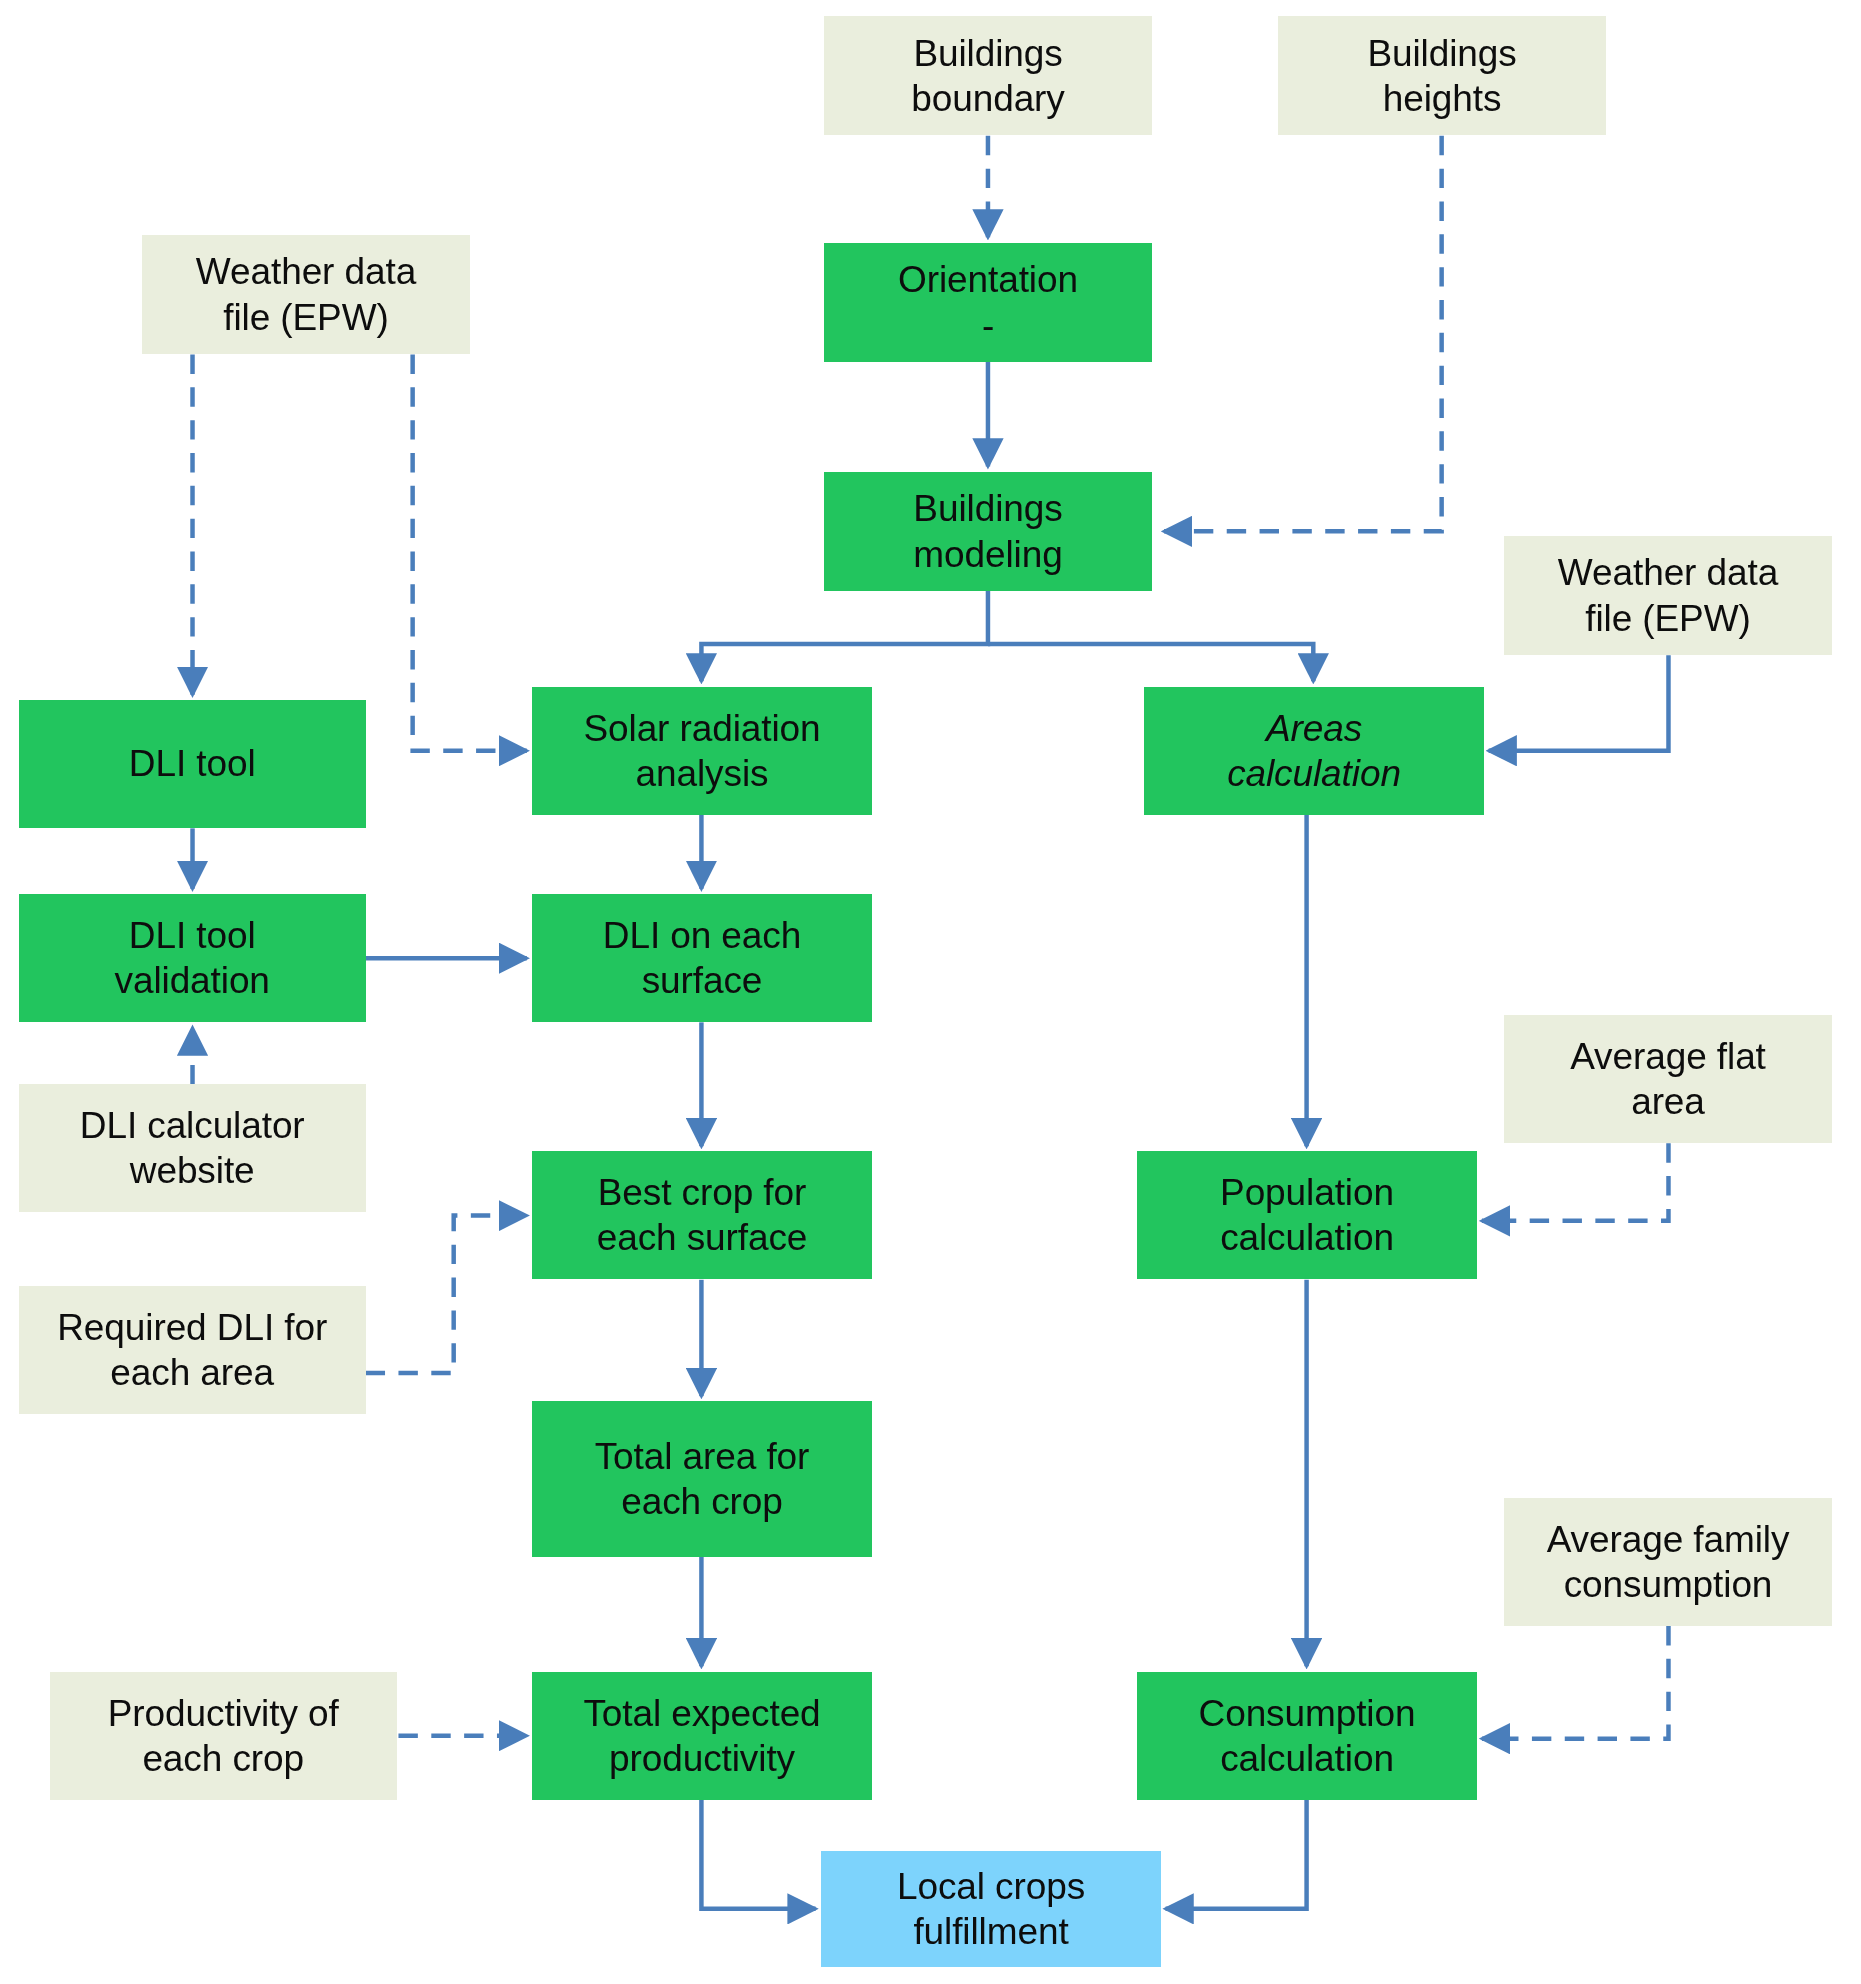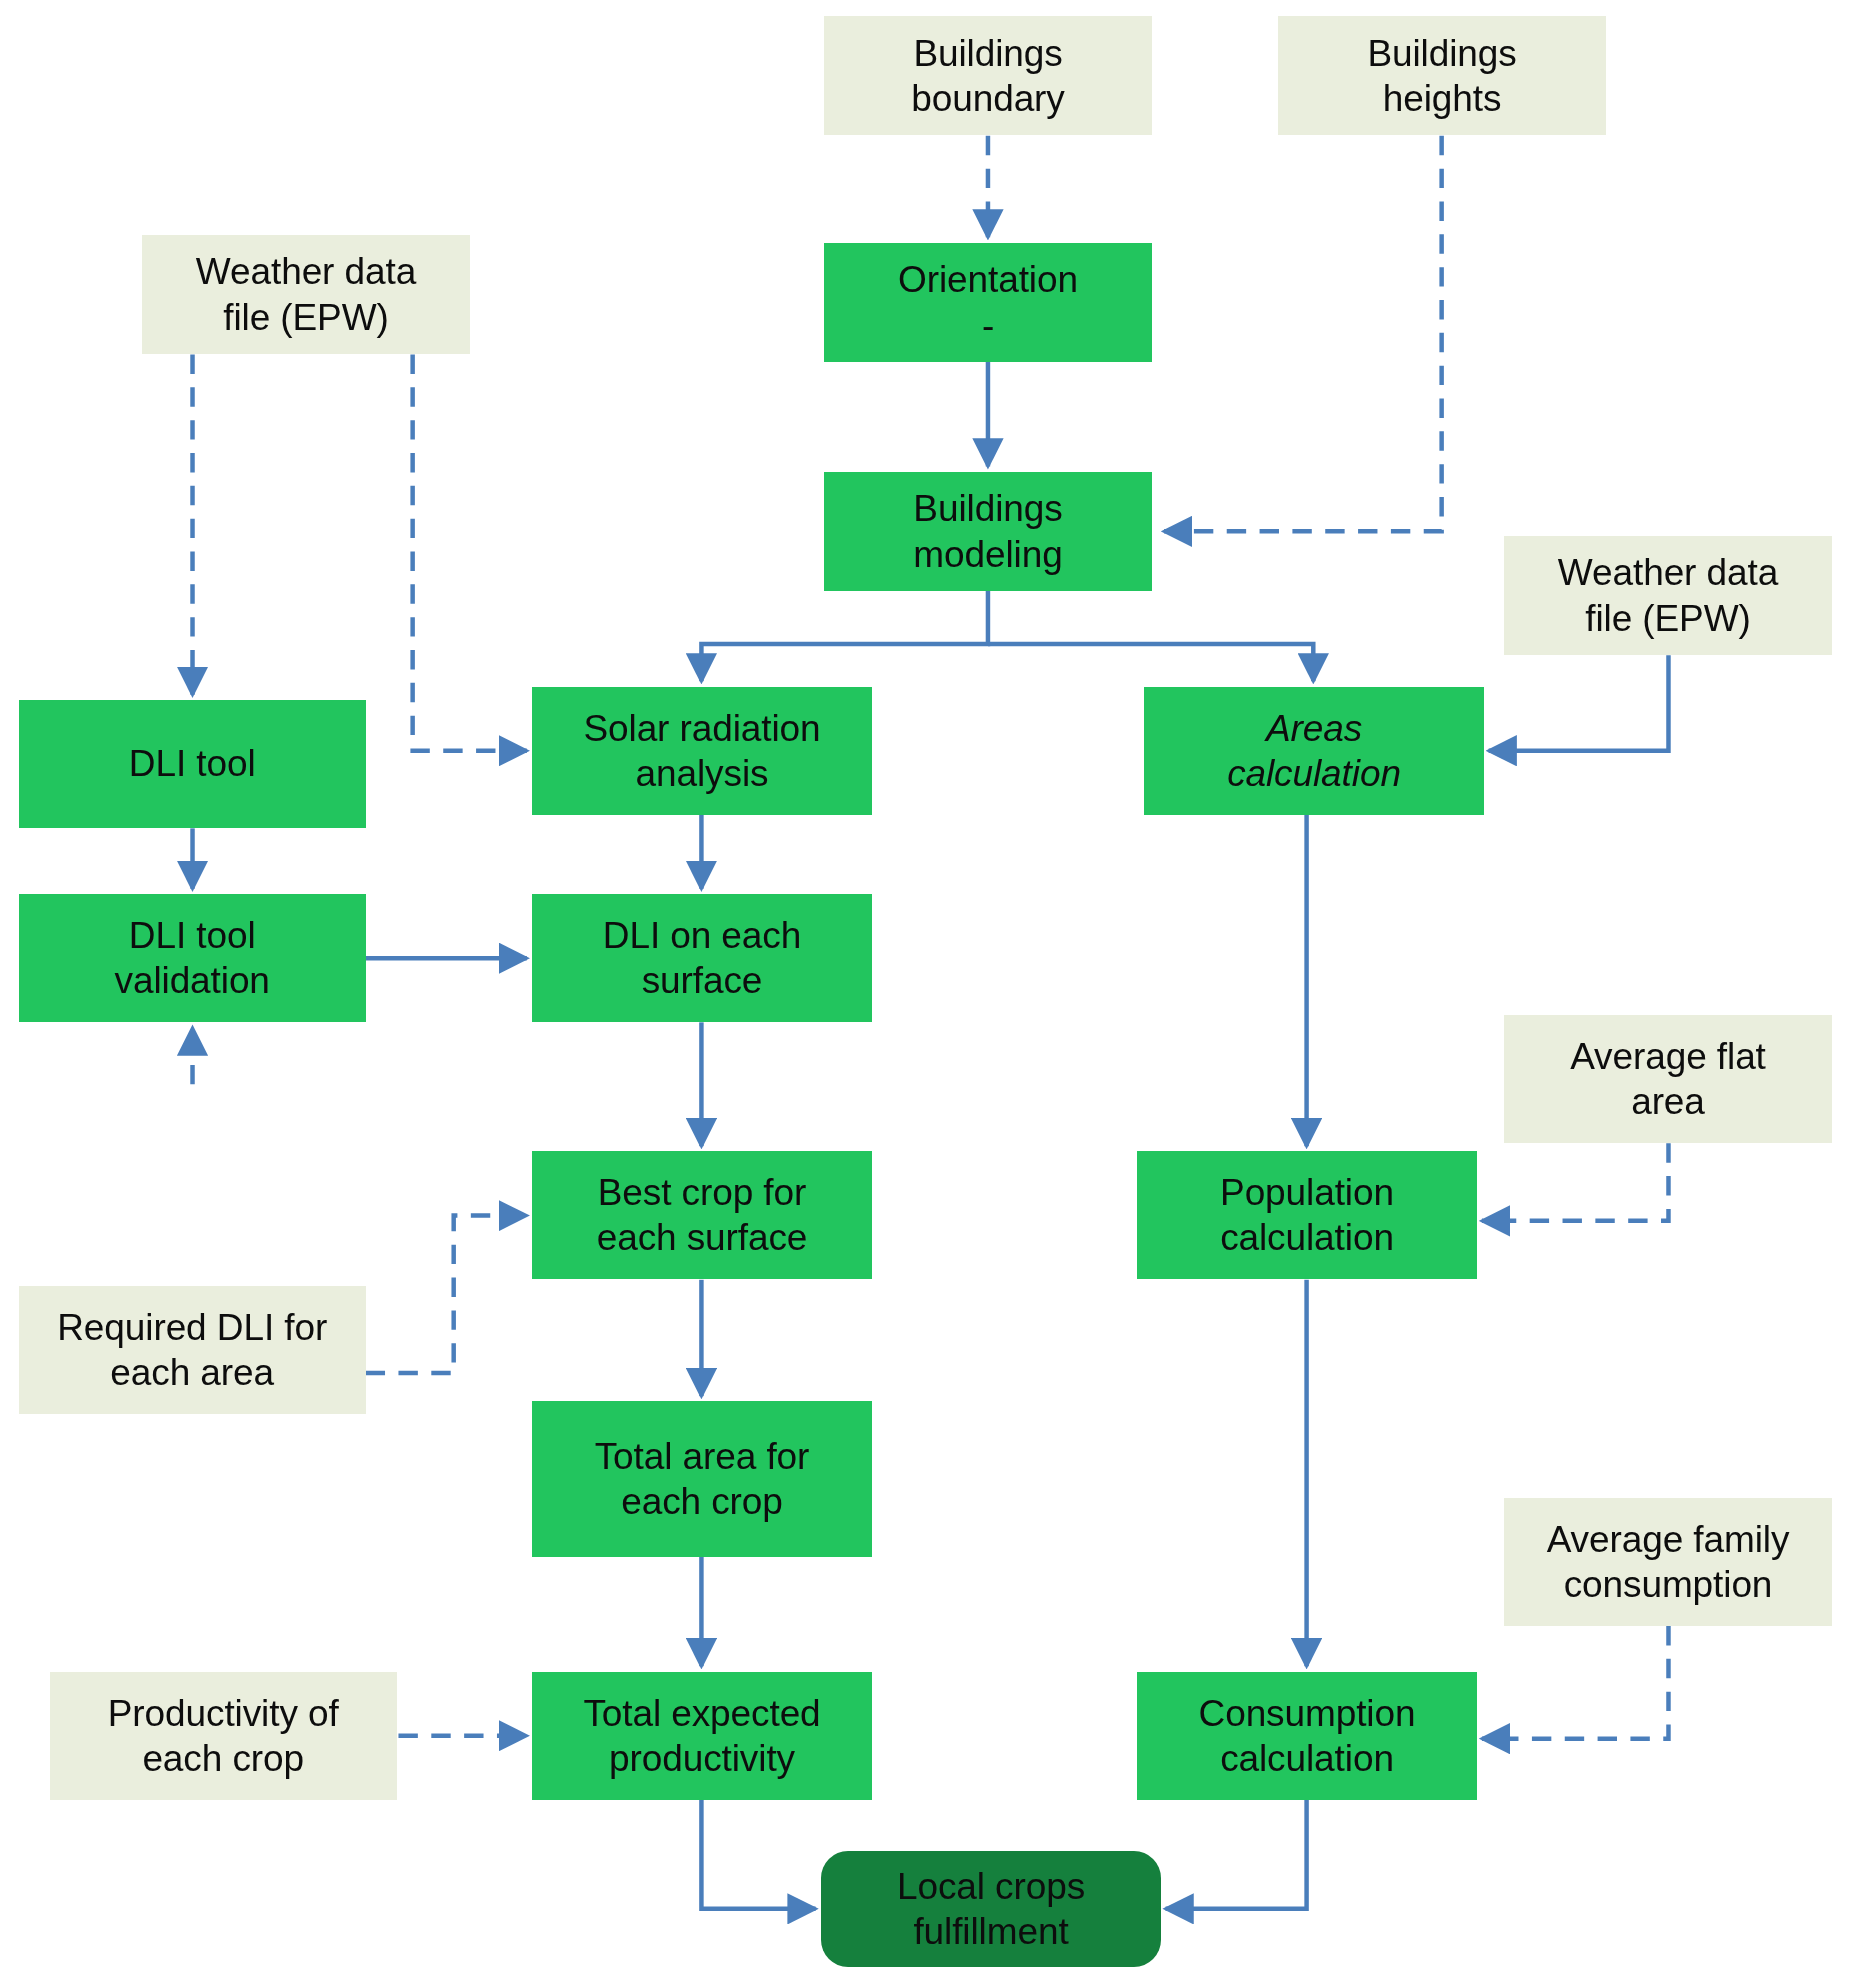--- a/index.html
+++ b/index.html
@@ -30,21 +30,21 @@
     color: #0d0d0d;
     font-size: 37px;
     line-height: 1.22;
     font-family: "Liberation Sans", sans-serif;
     letter-spacing: -0.1px;
     white-space: pre-line;
     padding: 0 4.5px;
   }
   .node-process { background: #22c55e; }
   .node-input   { background: #eaeedd; }
-  .node-result  { background: #15803d; border-radius: 27px; }
+  .node-result  { background: #7dd3fc; }
   .edge-layer { position: absolute; top:0; left:0; }
 </style>
 </head>
 <body>
 
 <div id="canvas">
 
   <svg class="edge-layer" width="1861" height="1985" viewBox="0 0 2494 2660">
     <defs>
       <marker id="arrow" viewBox="0 0 10 10" refX="9" refY="5" markerWidth="7" markerHeight="7" orient="auto-start-reverse">
@@ -127,20 +127,22 @@
 
   <div class="node node-process" style="left:1144px; top:687px; width:340px; height:128px;font-style:italic;">Areas
 calculation</div>
 
   <div class="node node-process" style="left:18.7px; top:894px; width:347px; height:128px;">DLI tool
 validation</div>
 
   <div class="node node-process" style="left:532px; top:894px; width:340px; height:128px;">DLI on each
 surface</div>
 
+  <div class="node node-input" style="left:18.7px; top:1084px; width:347px; height:128px;">DLI calculator
+website</div>
 
   <div class="node node-input" style="left:1504px; top:1015px; width:328px; height:128px;">Average flat
 area</div>
 
   <div class="node node-process" style="left:532px; top:1151px; width:340px; height:128px;">Best crop for
 each surface</div>
 
   <div class="node node-process" style="left:1137px; top:1151px; width:340px; height:128px;">Population
 calculation</div>
 

